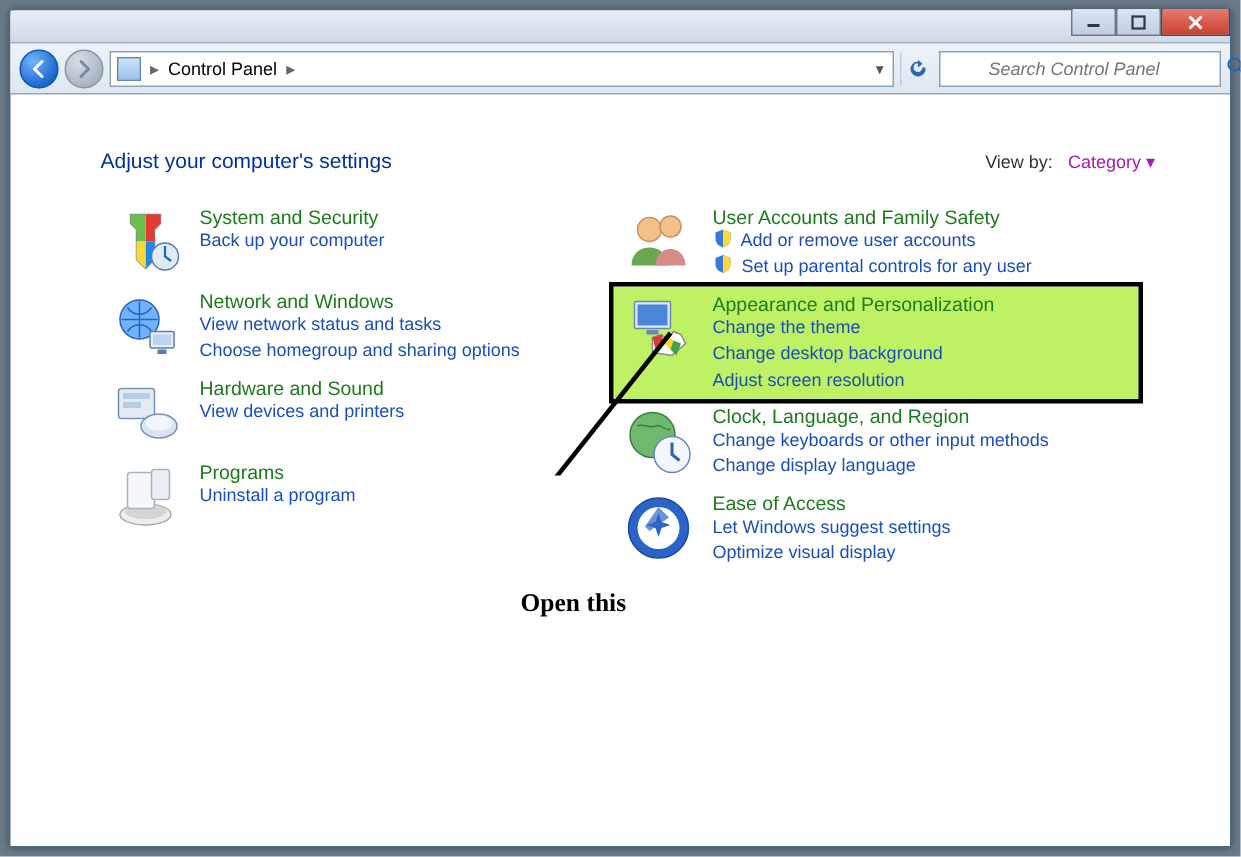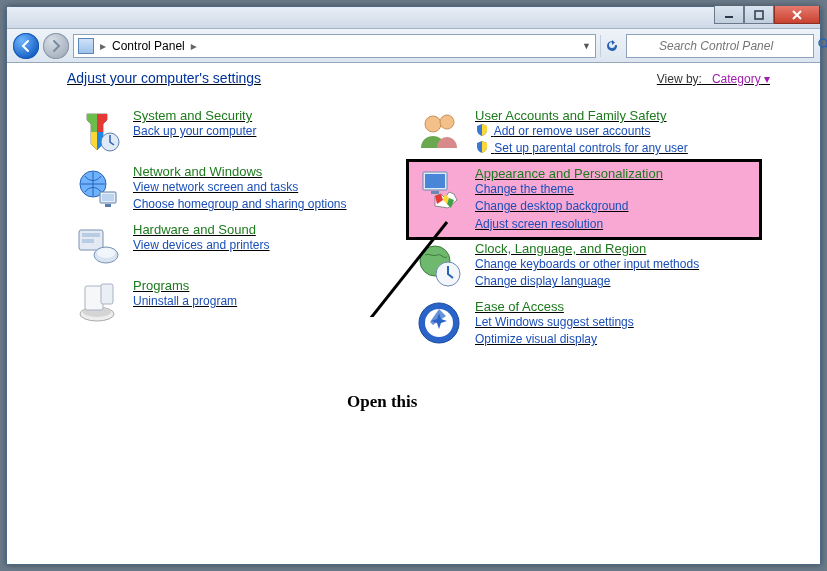--- a/index.html
+++ b/index.html
@@ -90,24 +90,23 @@
   }
   .searchbox {
     width:188px;height:24px;background:#fff;border:1px solid #8ea2ba;
     display:flex;align-items:center;padding:0 6px;
   }
   .searchbox input {
     flex:1;border:none;outline:none;font-size:12px;font-style:italic;color:#888;font-family:inherit;background:transparent;margin-left:24px;
   }
   .search-icon { color:#2a63b4; font-size:13px; }
   .content {
-    padding: 7px 30px 10px 60px;
+    padding: 36px 30px 10px 60px;
     height: calc(100% - 56px);
     overflow:hidden;
-    text-decoration:underline;
   }
   .header-row {
     display:flex;
     align-items:baseline;
     justify-content:space-between;
     margin-bottom: 18px;
     margin-right: 20px;
   }
   .page-title {
     color:#003399;
@@ -122,21 +121,21 @@
     row-gap: 10px;
     gap: 12px;
   }
   .cat {
     display:flex;
     gap:12px;
     padding:4px 6px;
     position:relative;
   }
   .cat.hl {
-    background:#f9a8d4;
+    background:#bef264;
     outline:3px solid #000;
   }
   .cat-icon {
     width:48px;height:48px;flex-shrink:0;
     display:flex;align-items:center;justify-content:center;
   }
   .cat-body { padding-top:0; }
   .cat-title {
     color:#1d7a1d;
     font-size:13px;
@@ -260,21 +259,21 @@
             <svg width="48" height="48" viewBox="0 0 48 48">
               <circle cx="20" cy="20" r="13" fill="#6fb3ff" stroke="#2a63b4"></circle>
               <path d="M8 20h24M20 8v24M12 12c4 6 12 6 16 0M12 28c4-6 12-6 16 0" stroke="#2a63b4" fill="none"></path>
               <rect x="27" y="28" width="16" height="11" rx="1" fill="#e6eef8" stroke="#5a7cab"></rect>
               <rect x="29" y="30" width="12" height="7" fill="#bcd4ef"></rect>
               <rect x="32" y="40" width="6" height="3" fill="#5a7cab"></rect>
             </svg>
           </div>
           <div class="cat-body">
             <div class="cat-title">Network and Windows</div>
-            <a class="cat-link">View network screen and tasks</a>
+            <a class="cat-link">View network status and tasks</a>
             <a class="cat-link">Choose homegroup and sharing options</a>
           </div>
         </div>
 
         <div class="cat">
           <div class="cat-icon">
             <svg width="48" height="48" viewBox="0 0 48 48">
               <rect x="6" y="8" width="24" height="20" rx="2" fill="#e3eaf3" stroke="#7693b5"></rect>
               <rect x="9" y="11" width="18" height="4" fill="#b8cce4"></rect>
               <rect x="9" y="17" width="12" height="4" fill="#b8cce4"></rect>

